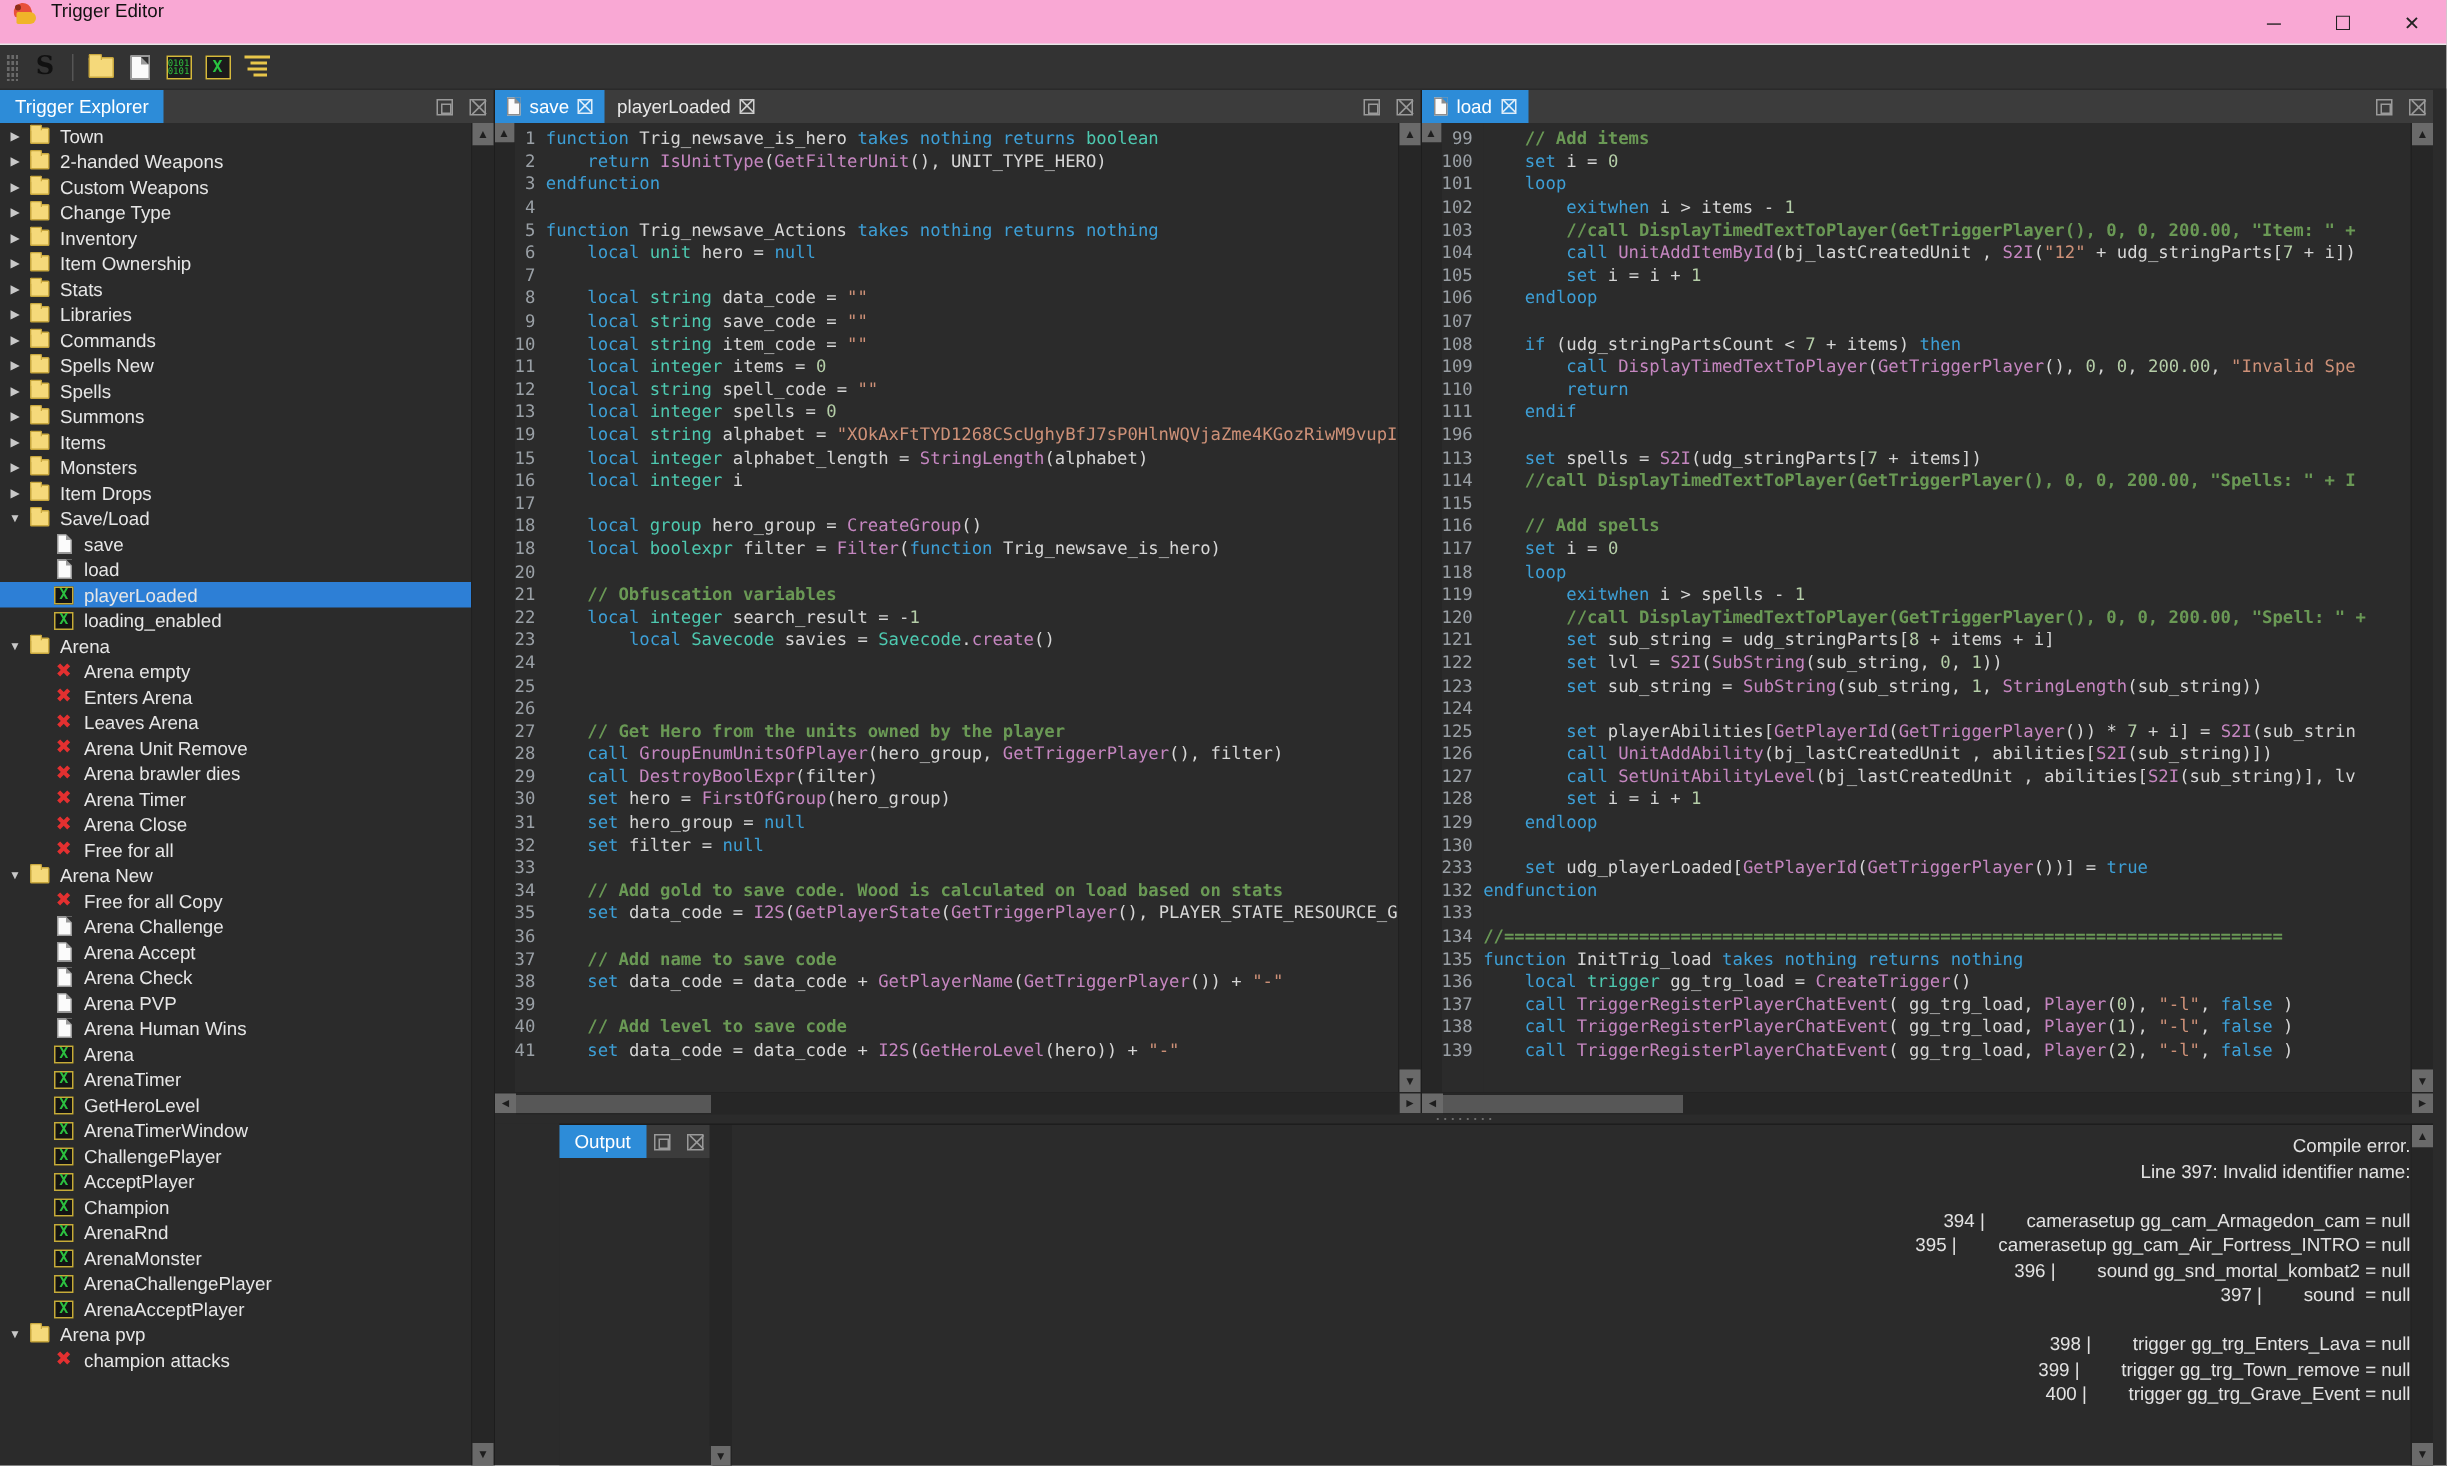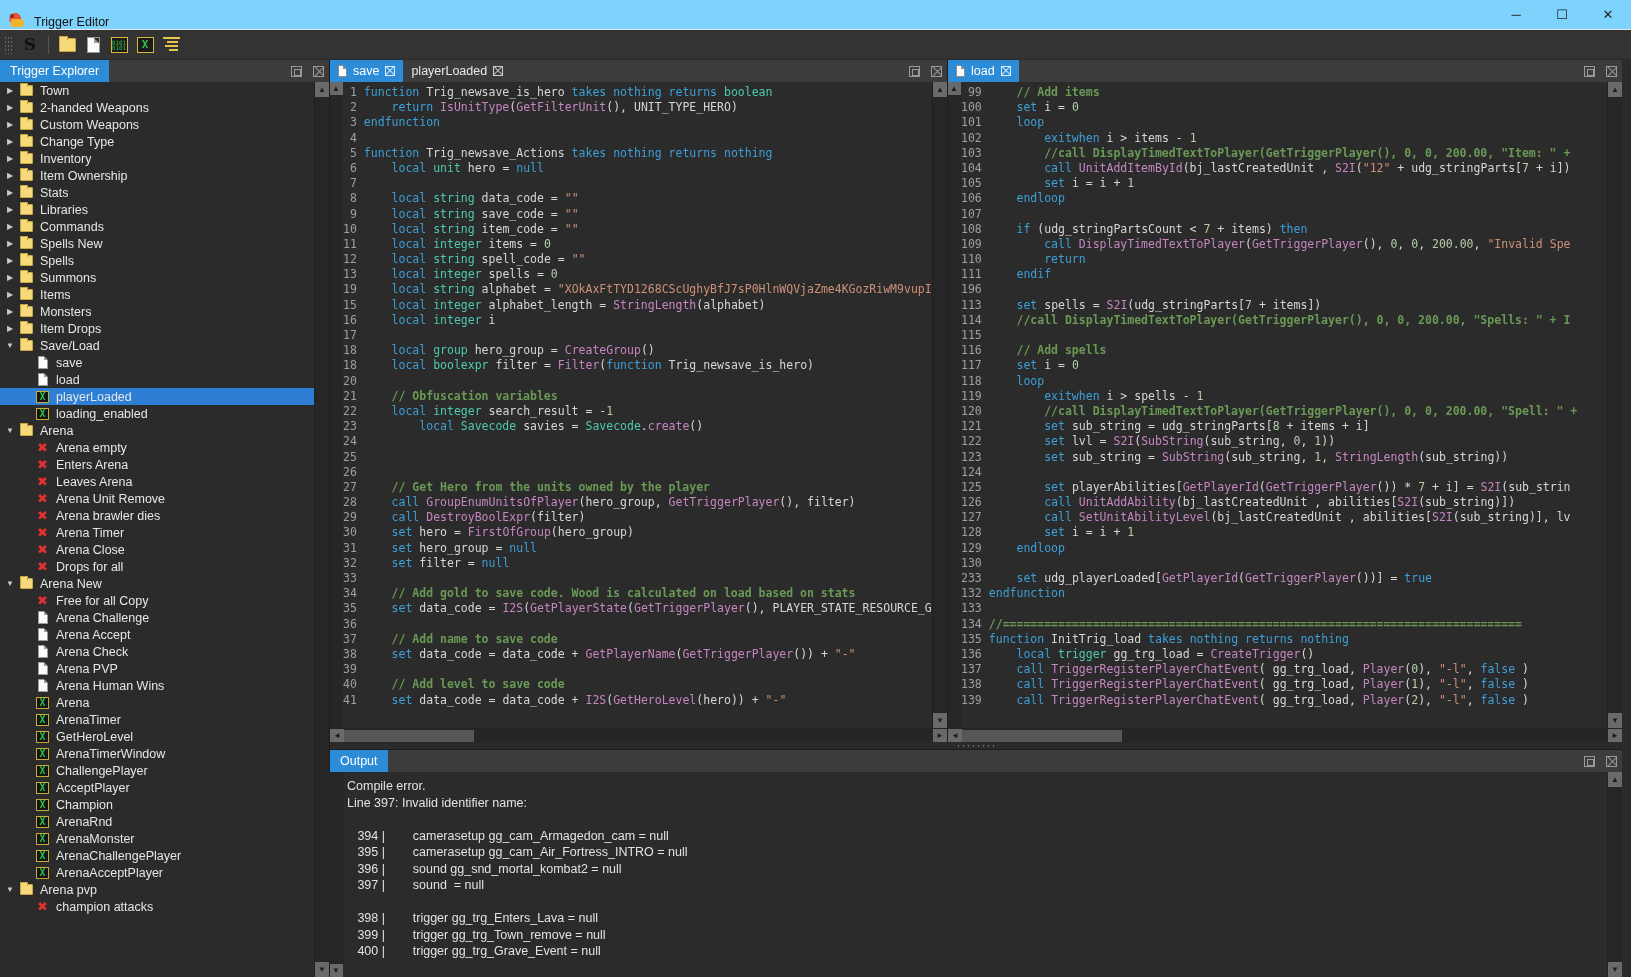--- a/index.html
+++ b/index.html
@@ -5,22 +5,22 @@
   * { box-sizing: border-box; margin: 0; padding: 0; }
   html, body {
     width: 1631px; height: 977px;
     background: #ffffff;
     font-family: "Liberation Sans", sans-serif;
     overflow: hidden;
   }
 
   
   .titlebar {
-    height: 30px; background: #7dd3fc;
-    display: flex; align-items: flex-end;
+    height: 30px; background: #f9a8d4;
+    display: flex; align-items: flex-start;
     border-bottom: 1px solid #e8e8e8;
   }
   .tb-icon { width: 18px; height: 18px; margin-left: 8px; margin-right: 8px; position: relative; }
   .tb-icon .w1 { position:absolute; left:1px; top:2px; width:12px; height:9px; background:#e8503a; border-radius:6px 6px 2px 2px; transform: rotate(-8deg);}
   .tb-icon .w2 { position:absolute; left:3px; top:8px; width:13px; height:8px; background:#f0b429; border-radius:2px 7px 7px 2px;}
   .tb-icon .w3 { position:absolute; left:2px; top:3px; width:4px; height:4px; background:#8c2d1a; border-radius:50%;}
   .tb-title { font-size: 12.5px; color: #111; }
   .tb-spacer { flex: 1; }
   .wbtn {
     width: 46px; height: 30px; display:flex; align-items:center; justify-content:center;
@@ -132,26 +132,26 @@
   .hs-btn { width:14px; height:14px; background:#6a6a6a; display:flex; align-items:center; justify-content:center; color:#1e1e1e; font-size:8px;}
   .hs-track { flex:1; height:14px; background:#262626; position:relative; }
   .hs-thumb { position:absolute; top:1px; height:12px; background:#575757; }
 
   .splitter { height:7px; background:#2b2b2b; display:flex; align-items:center; justify-content:center; }
   .splitter .dots { width:40px; height:4px;
     background-image: radial-gradient(#6d6d6d 1px, transparent 1px);
     background-size:5px 4px; }
 
   
-  .output-panel { height:228px; background:#2b2b2b; display:flex; flex-direction:column; border-top:1px solid #1d1d1d;}
+  .output-panel { height:228px; background:#2b2b2b; display:flex; border-top:1px solid #1d1d1d;margin-left:43px;}
   .out-head { height:22px; background:#3c3c3c; display:flex; align-items:center; }
   .out-tab { background:#2d8cd8; color:#fff; font-size:12.5px; height:22px; display:flex; align-items:center; padding:0 10px;}
   .out-body { flex:1; display:flex; min-height:0; background:#2b2b2b;}
   .out-text { flex:1; padding:6px 0 0 4px; font-family:"Liberation Sans", sans-serif; font-size:12.5px; color:#e2e2e2; white-space:pre; overflow:hidden;}
-  .out-text div { height:16.5px; line-height:16.5px; }
+  .out-text div { height:16.5px; line-height:16.5px;text-align:right; }
   .out-lscroll { width:13px; background:#2b2b2b; display:flex; flex-direction:column; align-items:center; border-right:1px solid #232323;}
   .out-lscroll .vs-btn { width:13px; height:13px; }
   .out-rscroll { width:15px; background:#2b2b2b; display:flex; flex-direction:column; align-items:center; border-left:1px solid #232323;}
 
   .right-edge { width:9px; background:#2b2b2b; }
 </style>
 </head>
 <body>
 
 <div class="titlebar">
@@ -433,21 +433,21 @@
               <span class="ti-red">✖</span>
             </span>
             <span>Arena Close</span>
           </div>
           <div class="trow">
             <span class="arrow none"></span>
             <span style="width:16px;flex:none"></span>
             <span class="ti">
               <span class="ti-red">✖</span>
             </span>
-            <span>Drops for all</span>
+            <span>Free for all</span>
           </div>
           <div class="trow">
             <span class="arrow">▼</span>
             <span style="width:0px;flex:none"></span>
             <span class="ti">
               <span class="ti-folder"></span>
             </span>
             <span>Arena New</span>
           </div>
           <div class="trow">

